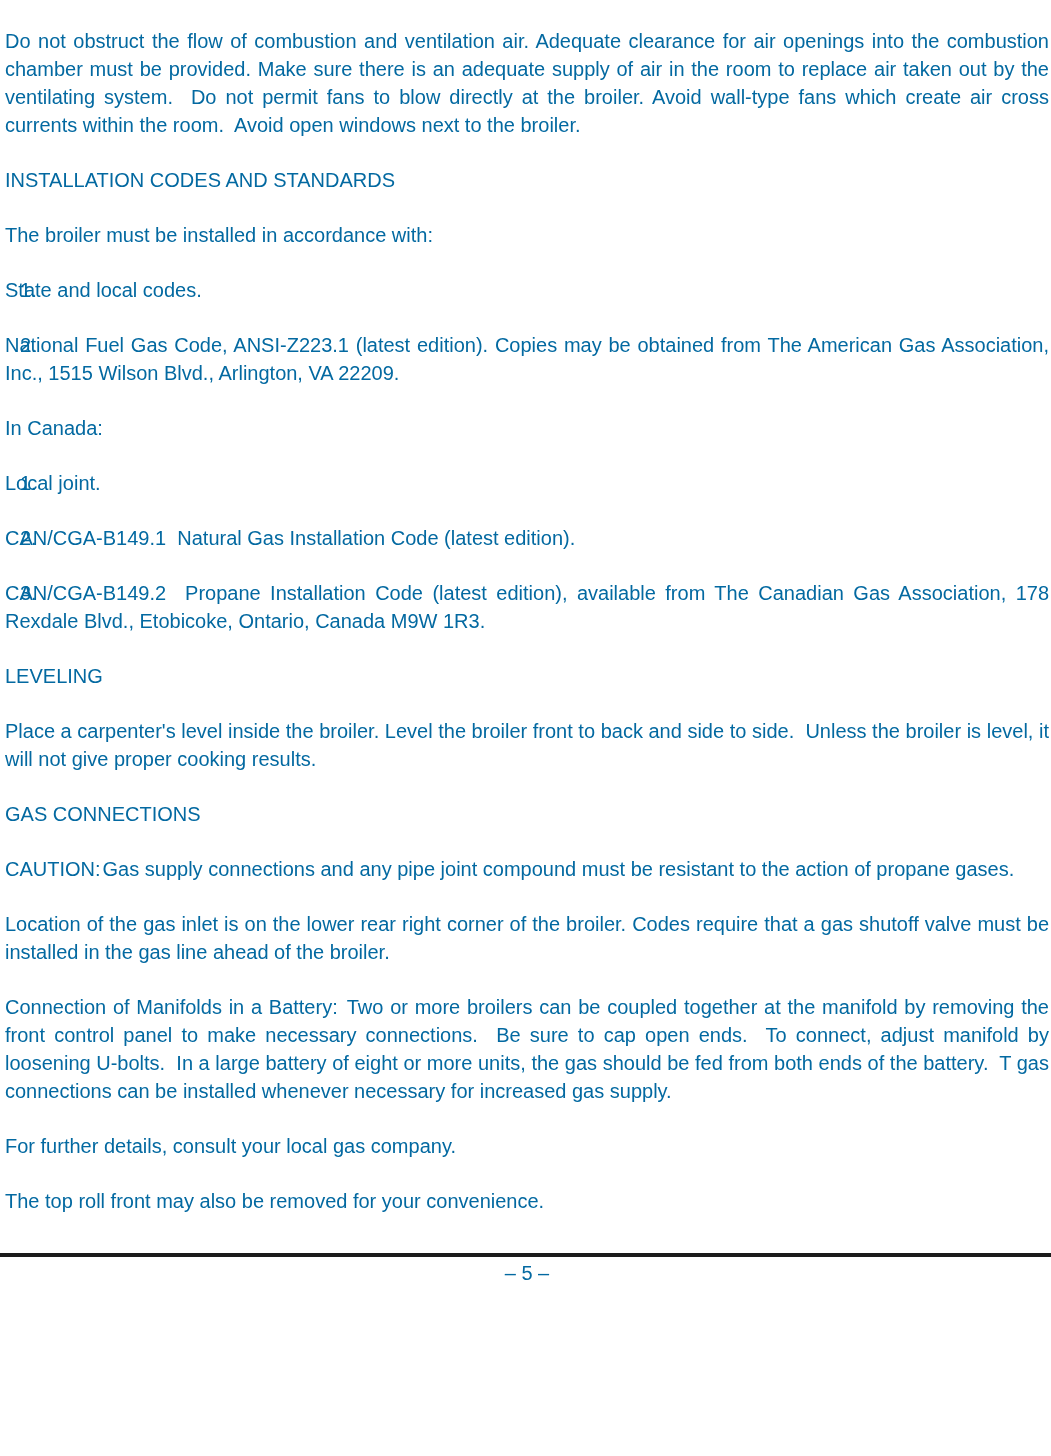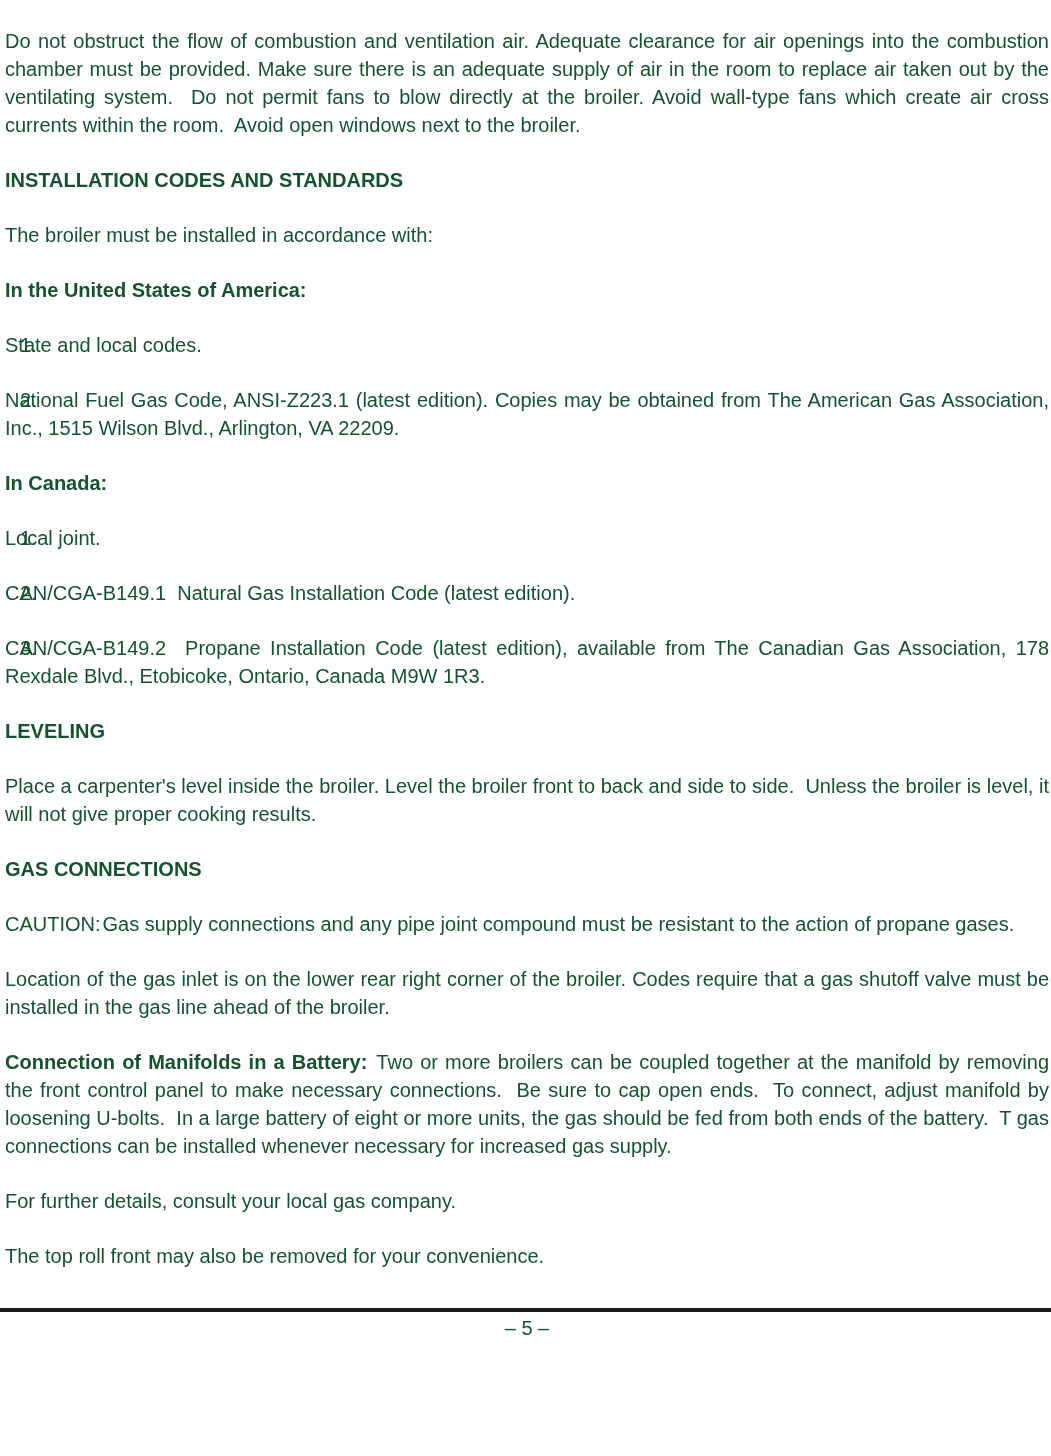--- a/index.html
+++ b/index.html
@@ -2,37 +2,37 @@
 <html><head>
 <meta charset="utf-8">
 <style>
   html, body { margin: 0; padding: 0; background: #ffffff; }
   .page {
     position: relative;
     width: 1051px;
     height: 1456px;
     box-sizing: border-box;
     background: #ffffff;
-    color: #14532d;
+    color: #0369a1;
     font-family: "Liberation Sans", sans-serif;
     font-size: 20px;
     line-height: 28px;
     padding: 0 2px 0 5px;
     overflow: hidden;
   }
   .page p, .page h2, .page h3, .page .li {
     margin: 27px 0 0 0;
     padding: 0;
     font-size: 20px;
     line-height: 28px;
     font-weight: normal;
   }
   .pre { white-space: pre-wrap; }
   .just { text-align: justify; }
-  .bold, .page h2, .page h3 { font-weight: bold; }
+  .bold, .page h2, .page h3 { font-weight: normal; }
   .first { margin-top: 0; }
   .mt-head { margin-top: 36px; }
   .mt-lev { margin-top: 42px; }
   .mt-gas { margin-top: 52px; }
   .mt-tight1 { margin-top: 13px; }
   .mt-tight2 { margin-top: 19px; }
   .li { position: relative; padding-left: 59px; }
   .li .num { position: absolute; left: 15px; top: 0; }
   .runin { margin-right: 9px; }
   .caution-label { margin-right: 2px; }
@@ -52,21 +52,20 @@
 <body>
 
 <div class="page">
 
   <p class="first just pre">Do not obstruct the flow of combustion and ventilation air. Adequate clearance for air openings into the combustion chamber must be provided. Make sure there is an adequate supply of air in the room to replace air taken out by the ventilating system.  Do not permit fans to blow directly at the broiler. Avoid wall-type fans which create air cross currents within the room.  Avoid open windows next to the broiler.</p>
 
   <h2 class="mt-head">INSTALLATION CODES AND STANDARDS</h2>
 
   <p>The broiler must be installed in accordance with:</p>
 
-  <h3>In the United States of America:</h3>
 
   <div class="li">
     <span class="num">1.</span>
     <span class="pre">State and local codes.</span>
   </div>
 
   <div class="li just">
     <span class="num">2.</span>
     <span class="pre">National Fuel Gas Code, ANSI-Z223.1 (latest edition). Copies may be obtained from The American Gas Association, Inc., 1515 Wilson Blvd., Arlington, VA 22209.</span>
   </div>

